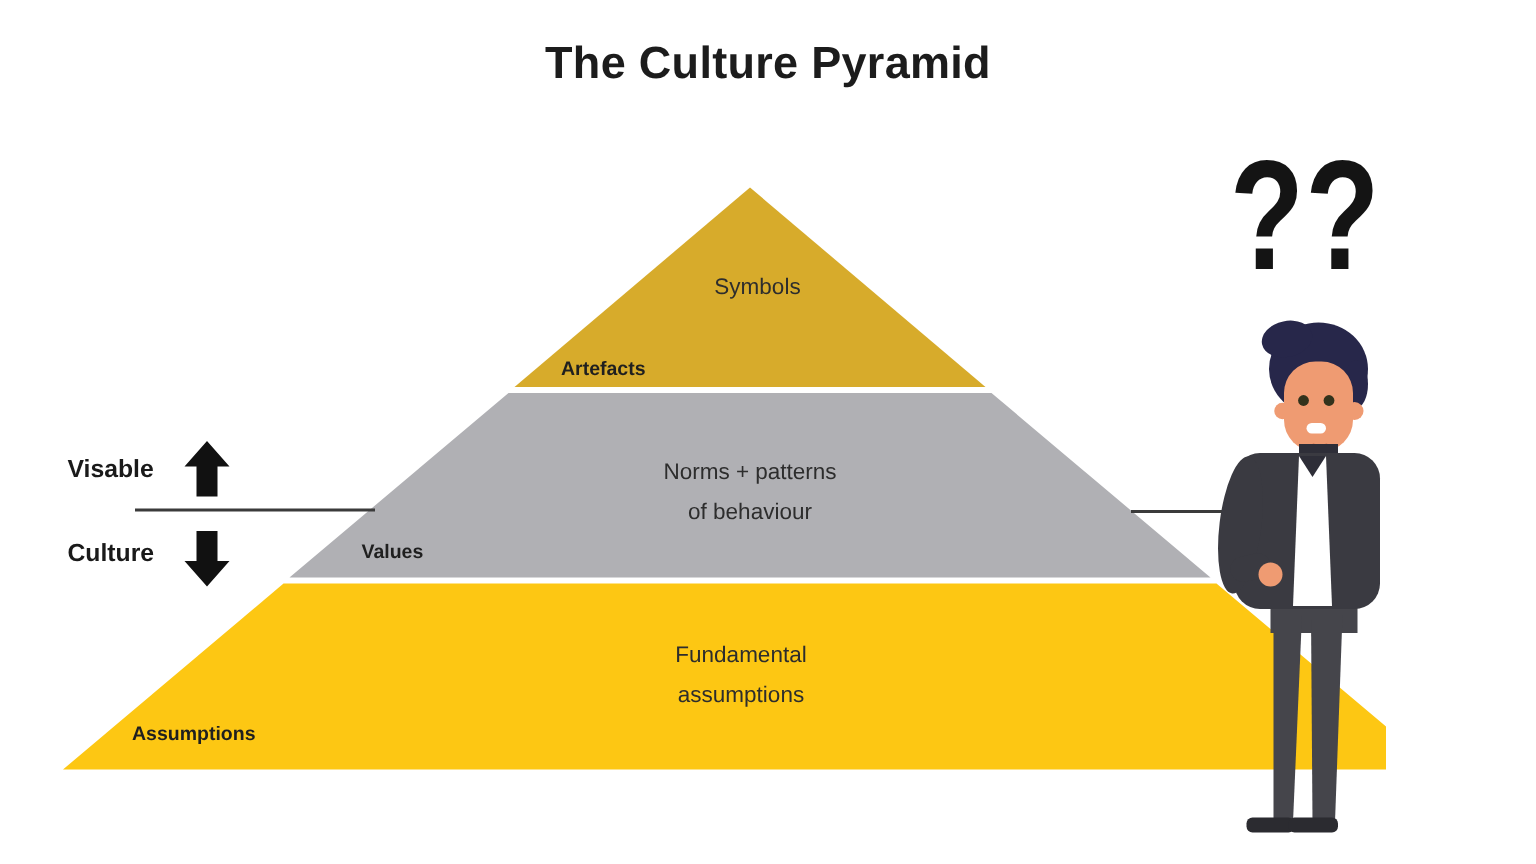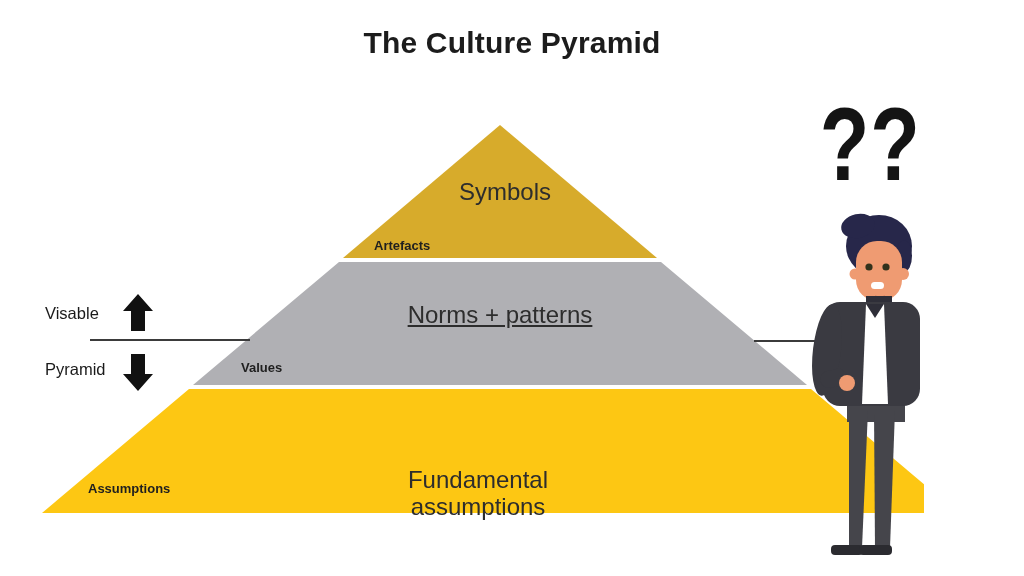--- a/index.html
+++ b/index.html
@@ -6,27 +6,27 @@
   #stage{
     position:relative;width:924px;height:576px;background:#ffffff;
     font-family:"Liberation Sans",sans-serif;overflow:hidden;
   }
   .abs{position:absolute;}
   #title{
     left:0;top:26px;width:1024px;text-align:center;
     font-size:30px;font-weight:bold;color:#1c1c1c;letter-spacing:0.2px;
   }
   .tier-text{
-    text-align:center;color:#2d2d2d;font-size:24px;line-height:27px;white-space:nowrap;
+    text-align:center;color:#2d2d2d;font-size:15px;line-height:27px;white-space:nowrap;
   }
   .tier-tag{
     font-size:13px;font-weight:bold;color:#1f1f1f;white-space:nowrap;
   }
   .side-label{
-    font-size:16.5px;font-weight:normal;color:#1a1a1a;white-space:nowrap;
+    font-size:16.5px;font-weight:bold;color:#1a1a1a;white-space:nowrap;
   }
   #qmarks{
     left:800px;top:92px;width:180px;text-align:center;
     font-size:104px;font-weight:bold;color:#141414;line-height:1.0;
     transform:scaleX(0.78);transform-origin:center top;letter-spacing:1px;
   }
   #museum-btn{
     left:972px;top:528px;width:45px;height:42px;border:none;cursor:pointer;
     background:#f6c40e;border-radius:3px;padding:0;display:flex;
     align-items:center;justify-content:center;
@@ -89,33 +89,34 @@
 
   <div id="title" class="abs">The Culture Pyramid</div>
 
   <div id="qmarks" class="abs">???</div>
 
   <div class="abs tier-text" style="left:385px;top:178px;width:240px;">
     <div>Symbols</div>
   </div>
   <div class="abs tier-tag" style="left:374px;top:238px;">Artefacts</div>
 
-  <div class="abs tier-text" style="left:380px;top:301px;width:240px;text-decoration:underline;">
+  <div class="abs tier-text" style="left:380px;top:301px;width:240px;">
     <div>Norms + patterns</div>
+    <div>of behaviour</div>
   </div>
   <div class="abs tier-tag" style="left:219px;top:360px;margin-left:22px;">Values</div>
 
-  <div class="abs tier-text" style="left:358px;top:423px;width:240px;margin-top:43px;">
+  <div class="abs tier-text" style="left:374px;top:423px;width:240px;">
     <div>Fundamental</div>
     <div>assumptions</div>
   </div>
   <div class="abs tier-tag" style="left:88px;top:481px;">Assumptions</div>
 
   <div class="abs side-label" style="left:45px;top:304px;">Visable</div>
-  <div class="abs side-label" style="left:45px;top:360px;">Pyramid</div>
+  <div class="abs side-label" style="left:45px;top:360px;">Culture</div>
 
   <button id="museum-btn" class="abs">
     <svg width="28" height="28" viewBox="0 0 24 24">
       <path d="M4.5 9.5 Q12 3.5 19.5 9.5" fill="none" stroke-width="2" stroke="#4a4a40"></path>
       <line x1="3.8" y1="10.5" x2="20.2" y2="10.5" stroke-width="2" stroke="#4a4a40"></line>
       <line x1="6.6" y1="12.5" x2="6.6" y2="17.5" stroke-width="2" stroke="#4a4a40"></line>
       <line x1="10.2" y1="12.5" x2="10.2" y2="17.5" stroke-width="2" stroke="#4a4a40"></line>
       <line x1="13.8" y1="12.5" x2="13.8" y2="17.5" stroke-width="2" stroke="#4a4a40"></line>
       <line x1="17.4" y1="12.5" x2="17.4" y2="17.5" stroke-width="2" stroke="#4a4a40"></line>
       <line x1="3.8" y1="19.3" x2="20.2" y2="19.3" stroke-width="2.4" stroke="#4a4a40"></line>

